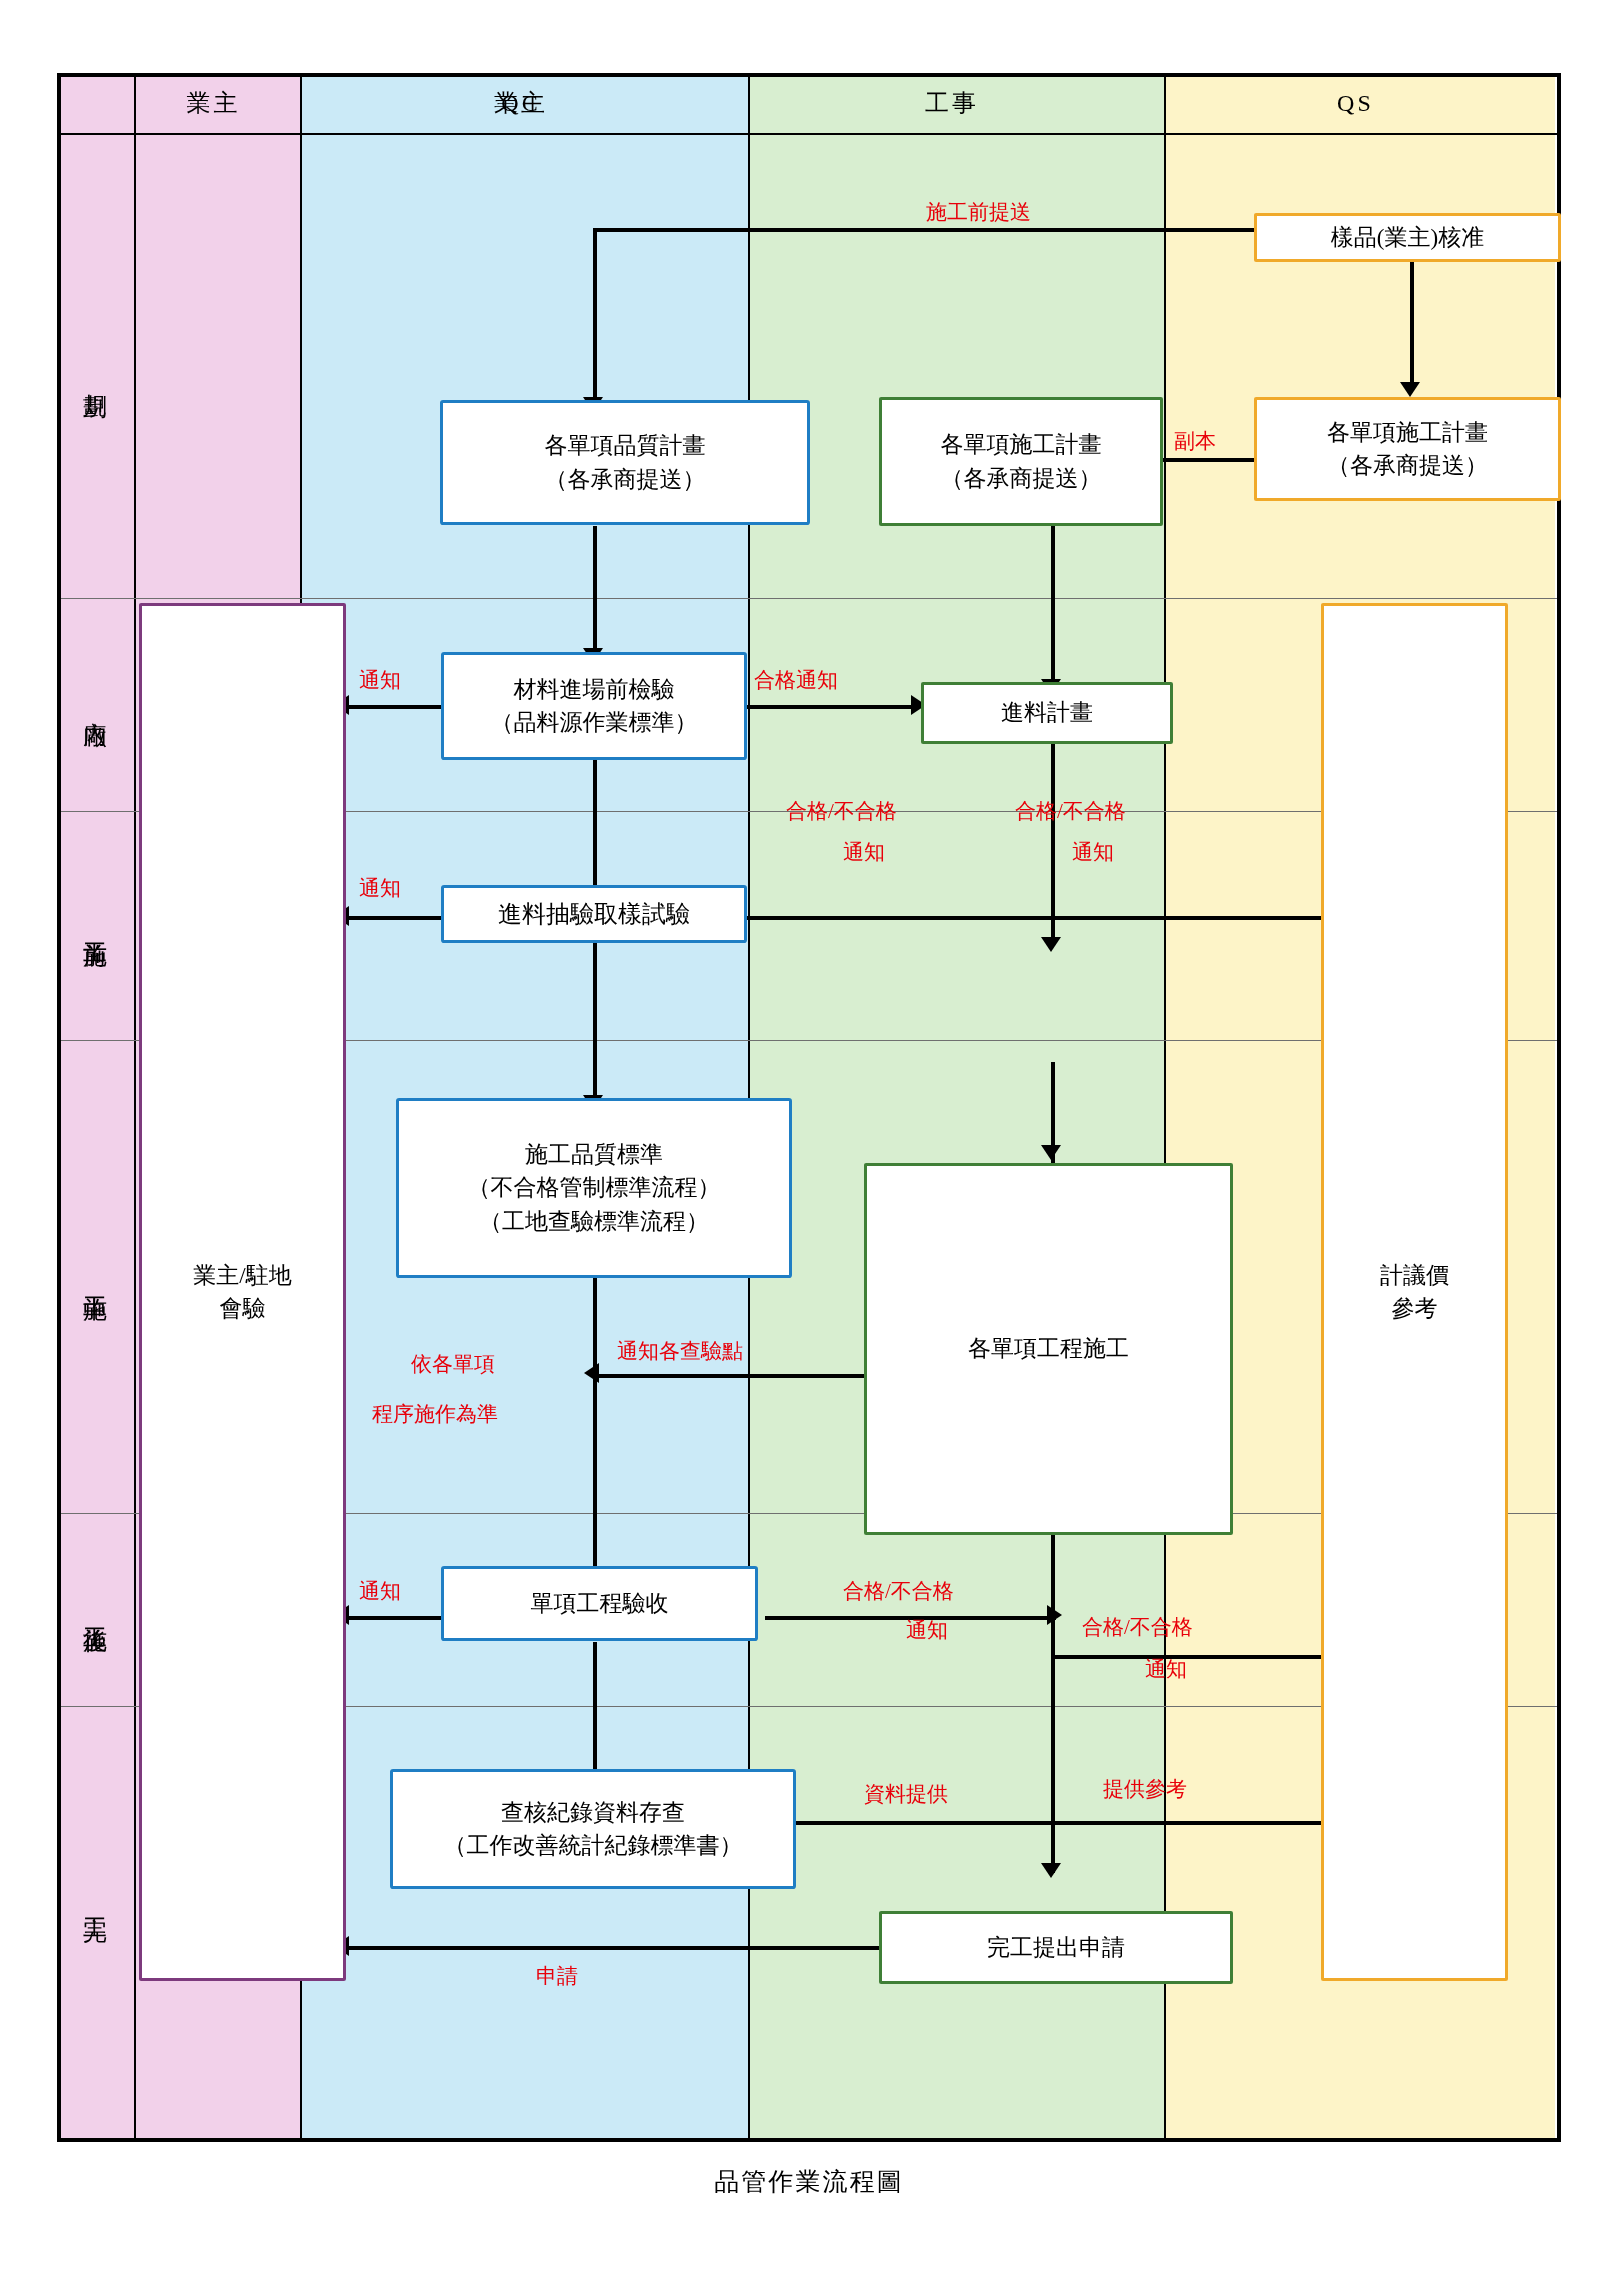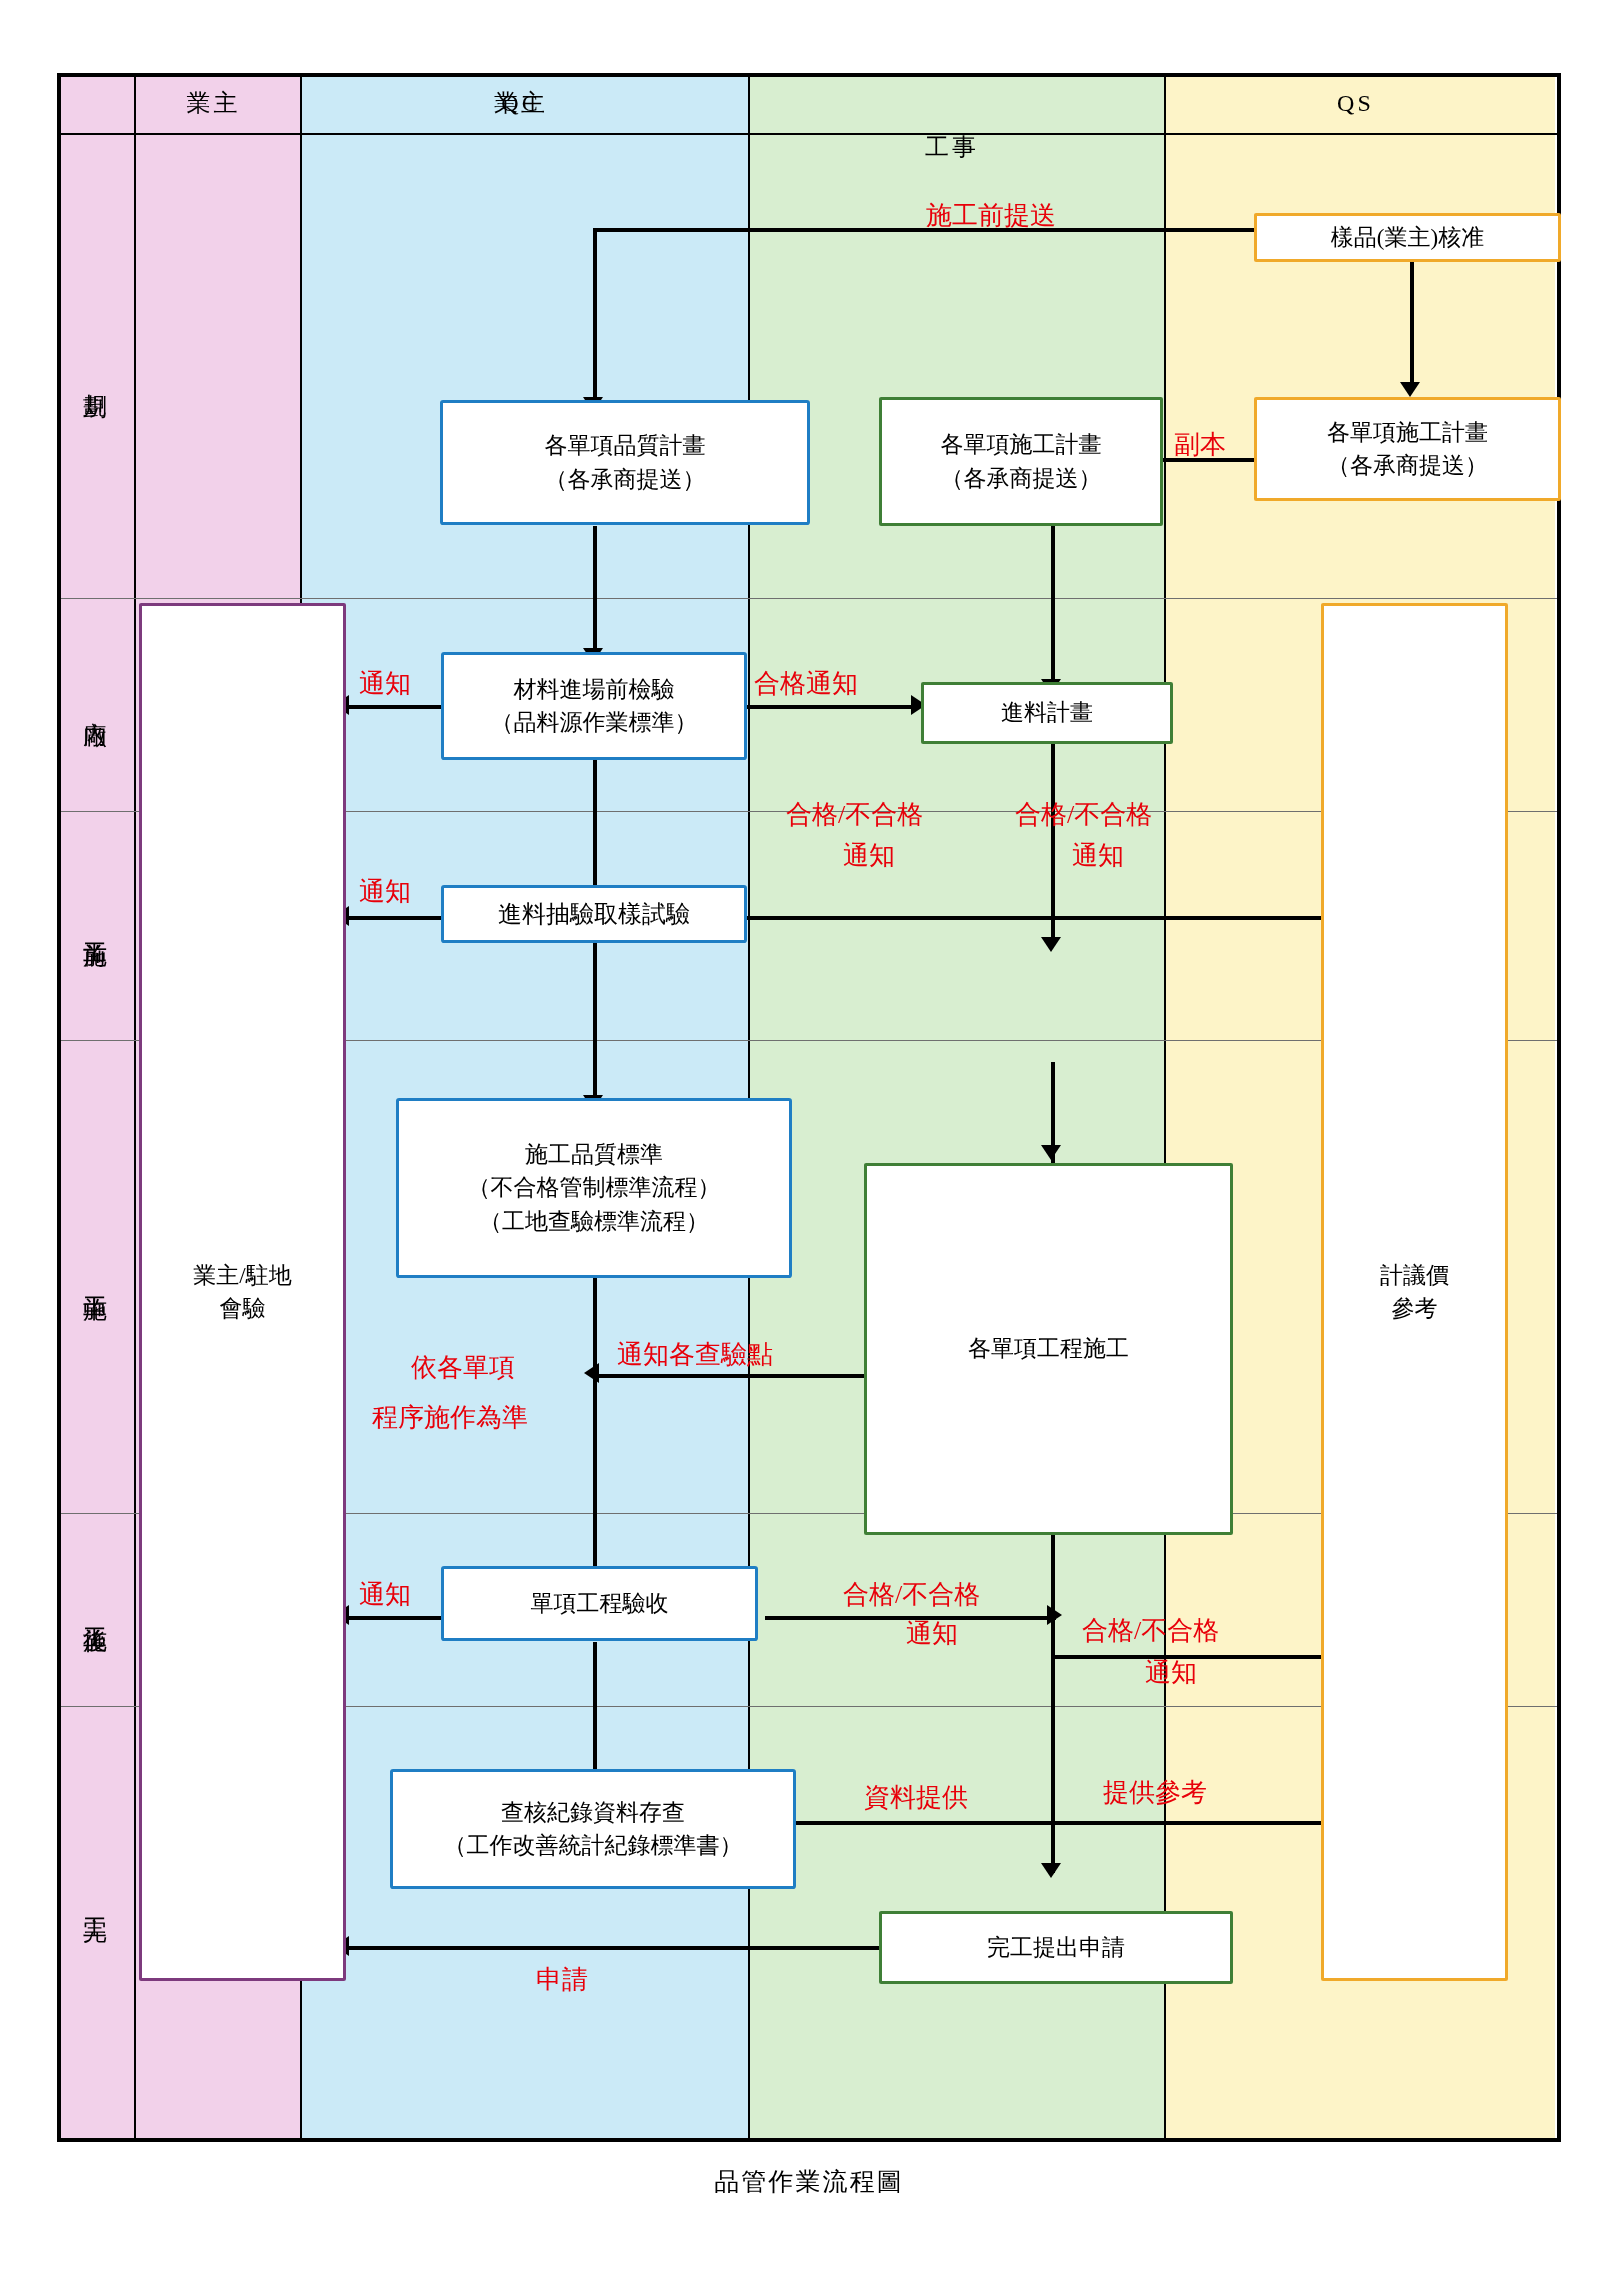--- a/index.html
+++ b/index.html
@@ -119,21 +119,21 @@
     width: 0; height: 0;
   }
   .ah-down  { border-left: 10.4px solid transparent; border-right: 10.4px solid transparent; border-top: 15.6px solid #000; }
   .ah-left  { border-top: 10.4px solid transparent; border-bottom: 10.4px solid transparent; border-right: 15.6px solid #000; }
   .ah-right { border-top: 10.4px solid transparent; border-bottom: 10.4px solid transparent; border-left: 15.6px solid #000; }
 
   
   .ann {
     position: absolute;
     color: #e8000a;
-    font-size: 26px;
+    font-size: 21px;
     line-height: 1.35;
     text-align: center;
     white-space: nowrap;
   }
 
   
   .caption {
     position: absolute;
     left: 0;
     width: 1618px;
@@ -167,21 +167,21 @@
     <div class="row-sep" style="top:963px;"></div>
     <div class="row-sep" style="top:1436px;"></div>
     <div class="row-sep" style="top:1629px;"></div>
   </div>
 
   <div class="col-header" style="left:297px;  top:77px; width:448px; height:52px;">業主</div>
   <div class="col-header" style="left:297px;  top:77px; width:0;     height:0;"></div>
 
   <div class="col-header" style="left:130px;  top:77px; width:167px; height:52px;">業主</div>
   <div class="col-header" style="left:297px;  top:77px; width:448px; height:52px; font-family:'Liberation Serif',serif;text-align:center;">QC</div>
-  <div class="col-header" style="left:744px; top:77px; width:416px; height:52px;margin-top:44px;">工事</div>
+  <div class="col-header" style="left:744px; top:77px; width:416px; height:52px;">工事</div>
   <div class="col-header" style="left:1160px; top:77px; width:391px; height:52px;">QS</div>
 
   <div class="stage-label" style="top:156px;  height:437px;">
     <span style="writing-mode:vertical-rl;">規劃</span>
   </div>
   <div class="stage-label" style="top:604px; height:198px;">
     <span style="writing-mode:vertical-rl;">廠內</span>
   </div>
   <div class="stage-label" style="top:812px; height:224px;">
     <span style="writing-mode:vertical-rl;">施工前</span>

